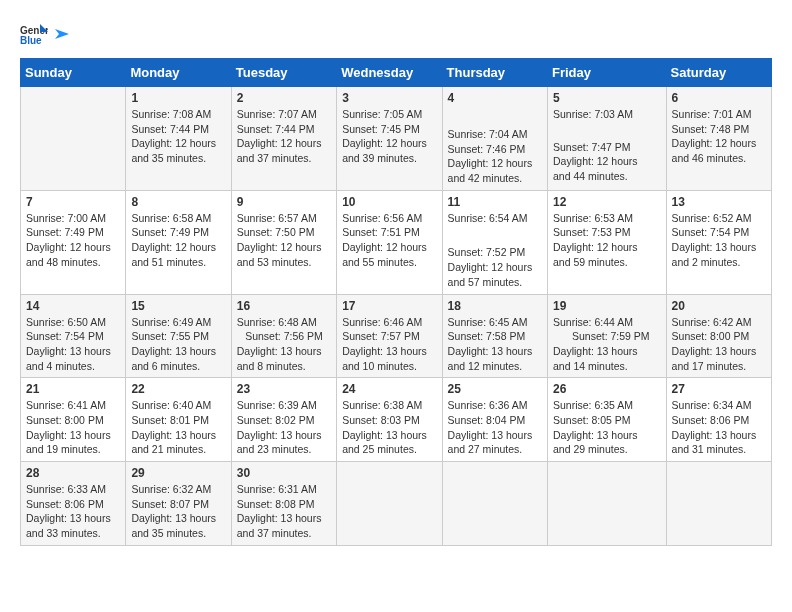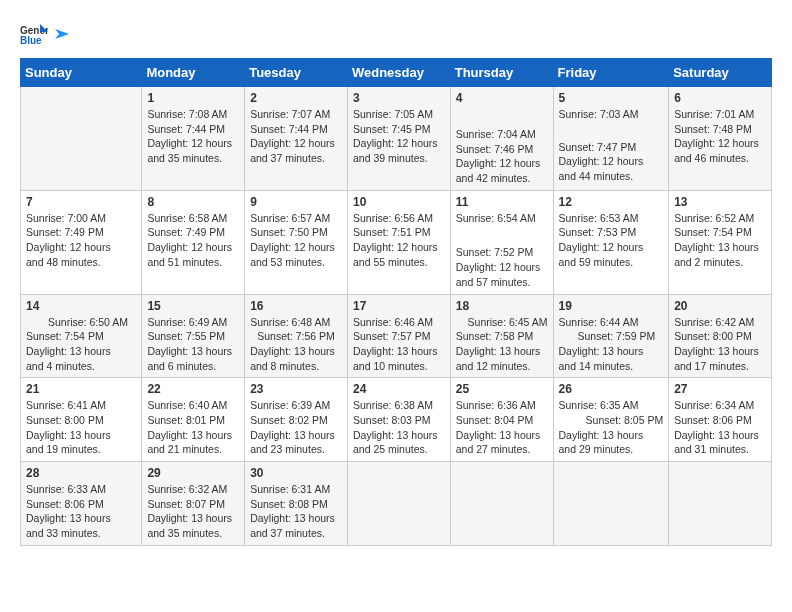--- a/index.html
+++ b/index.html
@@ -236,21 +236,21 @@
             <span style="display: block;">Sunset: 7:54 PM</span>
             <span style="display: block;">Daylight: 13 hours</span>
             <span style="display: block;">and 2 minutes.</span>
           </div>
         </td>
       </tr>
       <tr>
         <td>
           <span class="day-num">14</span>
           <div class="day-info">
-            <span style="display: block; margin-left: 22px;">Sunrise: 6:50 AM</span>
+            <span style="display: block;">Sunrise: 6:50 AM</span>
             <span style="display: block;">Sunset: 7:54 PM</span>
             <span style="display: block;">Daylight: 13 hours</span>
             <span style="display: block;">and 4 minutes.</span>
           </div>
         </td>
         <td>
           <span class="day-num">15</span>
           <div class="day-info">
             <span style="display: block;">Sunrise: 6:49 AM</span>
             <span style="display: block;">Sunset: 7:55 PM</span>
@@ -272,21 +272,21 @@
           <div class="day-info">
             <span style="display: block;">Sunrise: 6:46 AM</span>
             <span style="display: block;">Sunset: 7:57 PM</span>
             <span style="display: block;">Daylight: 13 hours</span>
             <span style="display: block;">and 10 minutes.</span>
           </div>
         </td>
         <td>
           <span class="day-num">18</span>
           <div class="day-info">
-            <span style="display: block; text-align: right;">Sunrise: 6:45 AM</span>
+            <span style="display: block;">Sunrise: 6:45 AM</span>
             <span style="display: block;">Sunset: 7:58 PM</span>
             <span style="display: block;">Daylight: 13 hours</span>
             <span style="display: block;">and 12 minutes.</span>
           </div>
         </td>
         <td>
           <span class="day-num">19</span>
           <div class="day-info">
             <span style="display: block;">Sunrise: 6:44 AM</span>
             <span style="display: block; margin-left: 19px;">Sunset: 7:59 PM</span>
@@ -347,21 +347,21 @@
             <span style="display: block;">Sunrise: 6:36 AM</span>
             <span style="display: block;">Sunset: 8:04 PM</span>
             <span style="display: block;">Daylight: 13 hours</span>
             <span style="display: block;">and 27 minutes.</span>
           </div>
         </td>
         <td>
           <span class="day-num">26</span>
           <div class="day-info">
             <span style="display: block;">Sunrise: 6:35 AM</span>
-            <span style="display: block; text-align: right;">Sunset: 8:05 PM</span>
+            <span style="display: block;">Sunset: 8:05 PM</span>
             <span style="display: block;">Daylight: 13 hours</span>
             <span style="display: block;">and 29 minutes.</span>
           </div>
         </td>
         <td>
           <span class="day-num">27</span>
           <div class="day-info">
             <span style="display: block;">Sunrise: 6:34 AM</span>
             <span style="display: block;">Sunset: 8:06 PM</span>
             <span style="display: block;">Daylight: 13 hours</span>

